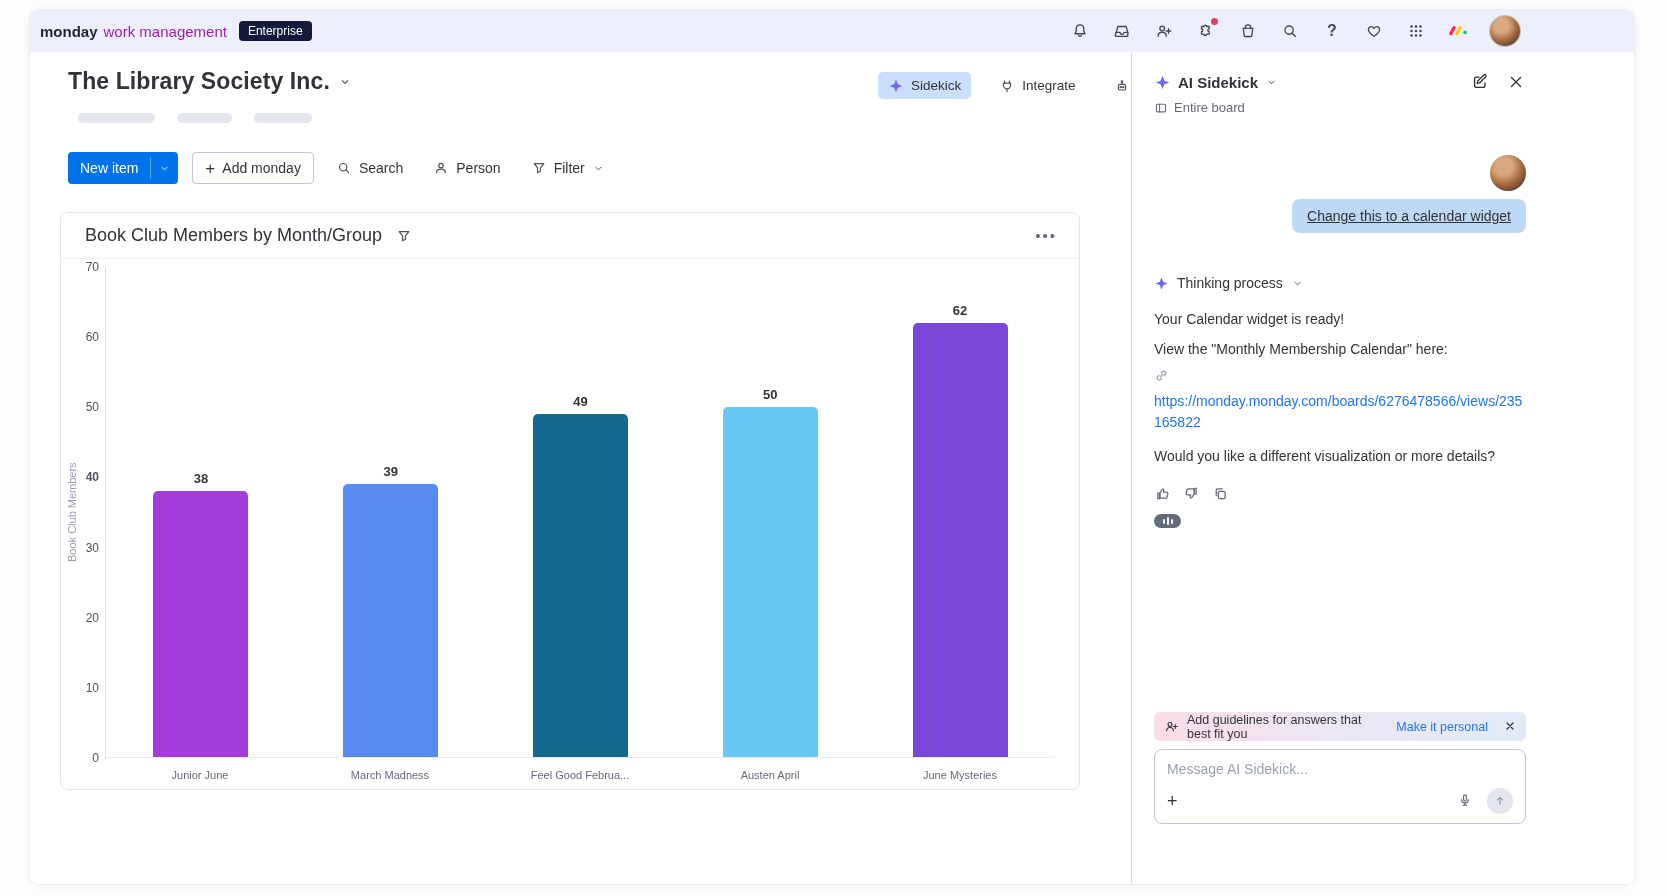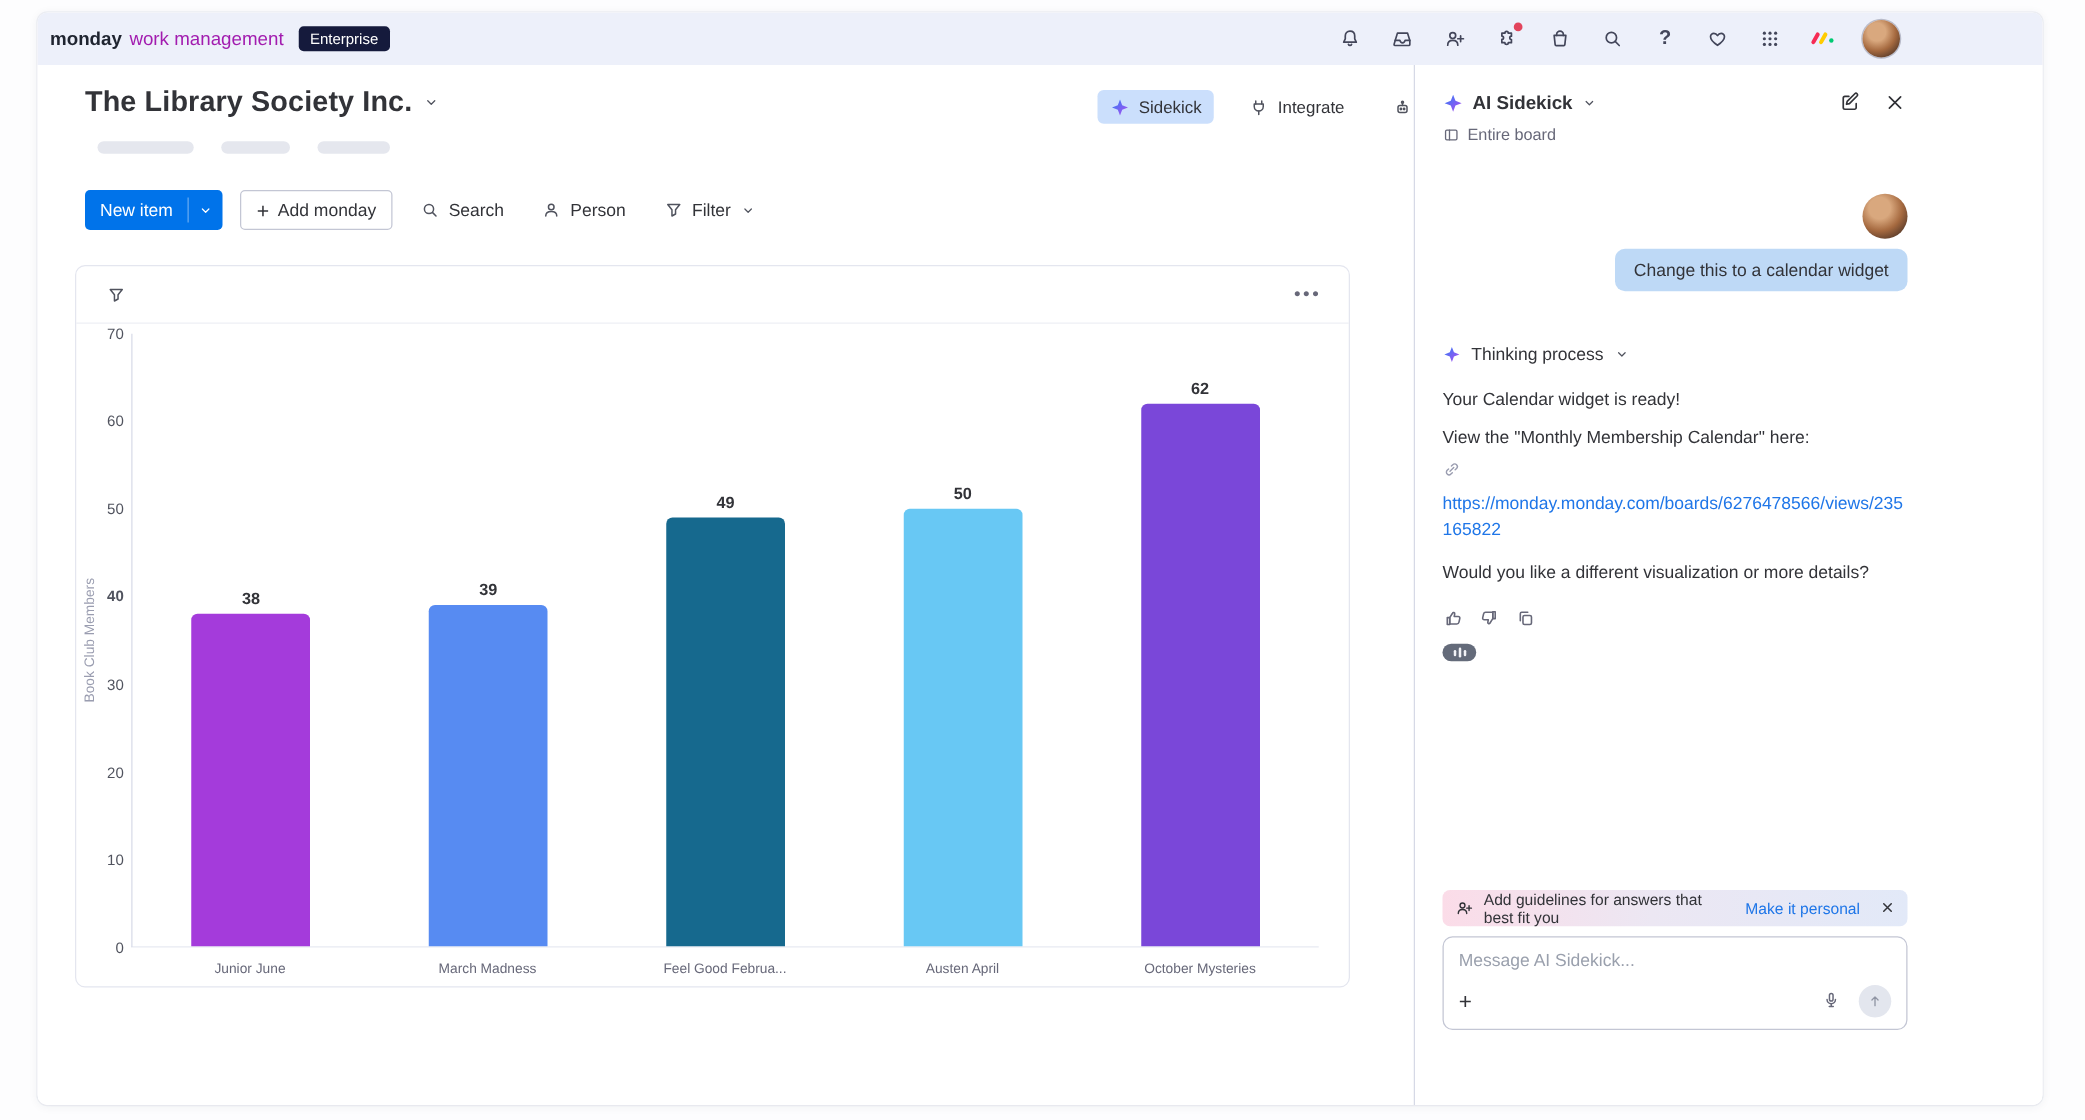--- a/index.html
+++ b/index.html
@@ -76,21 +76,21 @@
   .spark { width:17px; height:17px; }
   .panel-head-icons { display:flex; align-items:center; gap:16px; color:#323338; }
   .ph-btn { width:20px; height:20px; cursor:pointer; display:flex; align-items:center; justify-content:center; }
   .ph-btn svg { width:18px; height:18px; }
   .panel-scope { display:flex; align-items:center; gap:6px; margin-top:8px; font-size:13px; color:#676879; }
   .panel-scope svg { width:14px; height:14px; color:#676879; }
 
   .chat { position:absolute; left:0; right:0; top:74px; }
   .chat-avatar-row { display:flex; justify-content:flex-end; margin-top:29px; }
   .chat-avatar { width:36px; height:36px; border-radius:50%; background:radial-gradient(circle at 38% 32%, #d9a87e 0 26%, #a5693f 55%, #3c2a22 92%); }
-  .bubble-row { display:flex; justify-content:flex-end; margin-top:8px; }
+  .bubble-row { display:flex; justify-content:flex-end; margin-top:8px;text-decoration:underline; }
   .bubble { background:var(--bubble,#bed9f6); border-radius:8px; padding:9px 15px; font-size:14px; color:#323338; }
   .thinking { display:flex; align-items:center; gap:8px; margin-top:42px; cursor:pointer; }
   .thinking-label { font-size:14px; color:#323338; }
   .chat p { font-size:14px; color:#323338; line-height:20px; }
   .p-ready { margin-top:18px; }
   .p-view { margin-top:10px; }
   .link-icon { display:inline-flex; margin-top:9px; color:#9a9db0; }
   .link-icon svg { width:15px; height:15px; }
   .reply-link { display:block; margin-top:4px; font-size:14px; line-height:21px; color:var(--link,#1f76e8); text-decoration:none; word-break:break-all; cursor:pointer; }
   .p-followup { margin-top:13px; }
@@ -290,20 +290,21 @@
         <span>Filter</span>
         <svg class="icon-s" viewBox="0 0 20 20" style="width:13px;height:13px">
               <path d="M6 8l4 4 4-4"></path>
             </svg>
       </div>
     </div>
 
     <section class="chart-card">
       <div class="card-head">
         <div class="card-title-wrap">
+          <h2 class="card-title">Book Club Members by Month/Group</h2>
           <svg class="icon-s funnel-sm" viewBox="0 0 20 20">
                 <path d="M4 4.5h12l-4.2 5.3V14l-3.6 2V9.8Z"></path>
               </svg>
         </div>
         <span class="menu-dots">•••</span>
       </div>
       <div class="chart-area">
         <div class="ylabel-rot">Book Club Members</div>
         <div class="yticks">
               <div class="ytick" style="bottom: 0%;">0</div>
@@ -337,21 +338,21 @@
                   <div class="bar-value">62</div>
                   <div class="bar" style="height: 88.5714%; background: rgb(122, 71, 217);"></div>
                 </div>
               </div>
         </div>
         <div class="xlabels">
               <div class="xlabel">Junior June</div>
               <div class="xlabel">March Madness</div>
               <div class="xlabel">Feel Good Februa...</div>
               <div class="xlabel">Austen April</div>
-              <div class="xlabel">October Mysteries</div>
+              <div class="xlabel">June Mysteries</div>
             </div>
       </div>
     </section>
   </main>
 
   <aside class="panel">
     <div class="panel-col">
 
       <div class="panel-head">
         <div class="panel-title-wrap">

